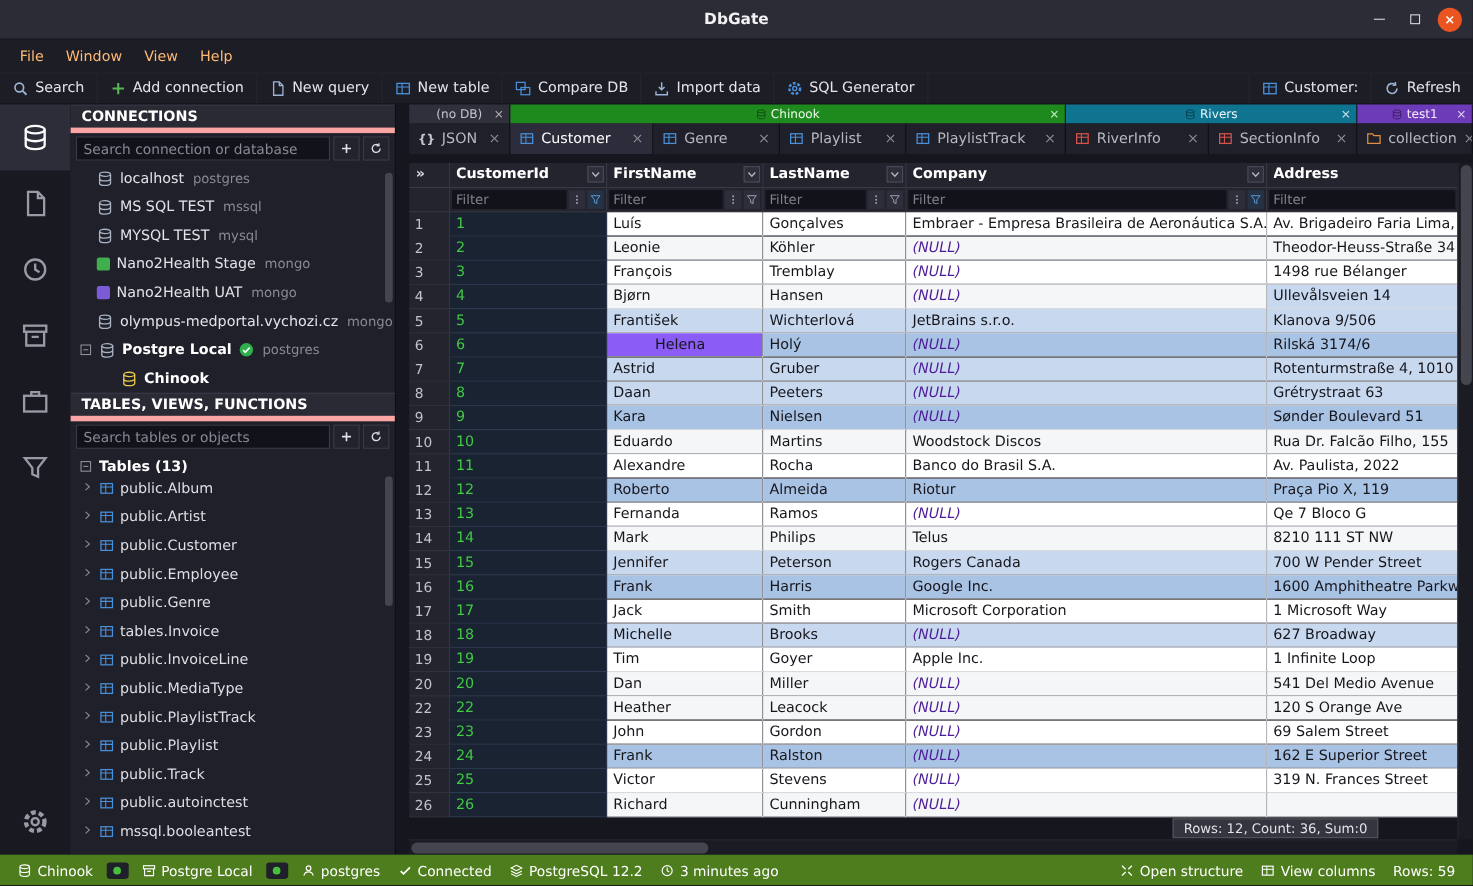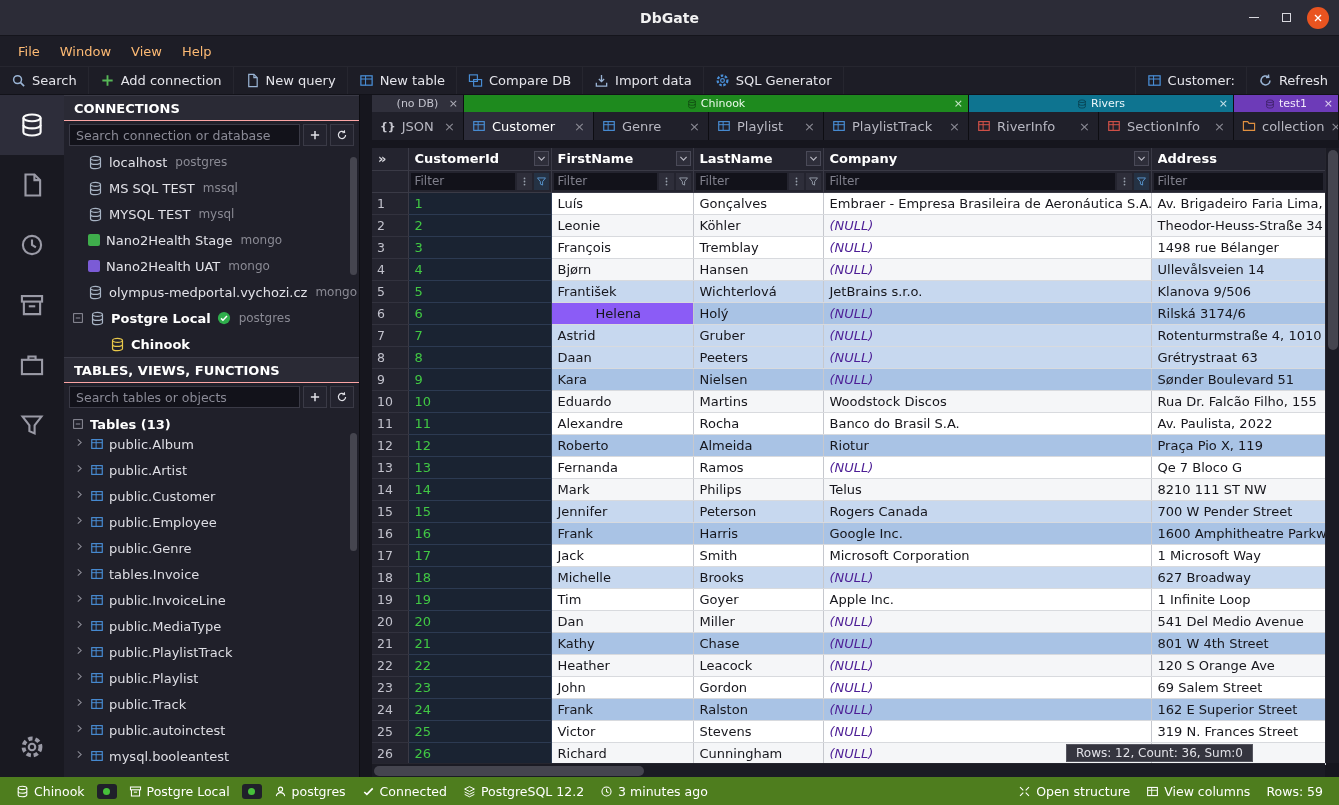--- a/index.html
+++ b/index.html
@@ -24,21 +24,21 @@
   .ic,.ic-slot{display:inline-flex;align-items:center;justify-content:center;flex:none}
   .ic svg,.ic-slot svg{width:100%;height:100%}
   
   .main{position:absolute;top:95px;left:0;right:0;bottom:28px;display:flex}
   .iconbar{width:64px;background:#191921;display:flex;flex-direction:column}
   .iconbar-cell{height:60px;display:flex;align-items:center;justify-content:center;color:#9a9aa6}
   .iconbar-cell.active{background:#2d2d3a;color:#fafafa}
   .iconbar-bottom{margin-top:auto}
   
   .sidebar{width:296px;background:#20202a;border-right:1px solid #0d0d12;display:flex;flex-direction:column;overflow:hidden;position:relative}
-  .section-header{height:26px;background:#2a2a35;border-top:1px solid #3a3a46;border-bottom:1px solid #fca5a5;display:flex;align-items:center;padding-left:10px;font-weight:bold;color:#fff;flex:none}
+  .section-header{height:26px;background:#2a2a35;border-top:1px solid #3a3a46;border-bottom:5px solid #fca5a5;display:flex;align-items:center;padding-left:10px;font-weight:bold;color:#fff;flex:none}
   .search-row{height:28px;display:flex;align-items:center;gap:3px;padding:3px 5px;flex:none}
   .search-input{flex:1;min-width:0;height:22px;background:#12121a;border:1px solid #3a3a46;color:#cfcfd8;font-size:12.5px;padding:0 6px;font-family:inherit}
   .search-input::placeholder{color:#8a8a96}
   .sq-btn{width:24px;height:22px;background:#23232e;border:1px solid #3a3a46;display:flex;align-items:center;justify-content:center;color:#d8d8de}
   .conn-list{flex:none}
   .conn-item{height:26px;display:flex;align-items:center;gap:6px;padding-left:24px;white-space:nowrap;overflow:hidden}
   .conn-item.expanded{padding-left:8px}
   .conn-item.child{padding-left:46px}
   .conn-item .name{color:#e2e2e8}
   .conn-item.bold .name{font-weight:bold;color:#fff}
@@ -589,21 +589,21 @@
               <svg viewBox="0 0 16 16">
                 <path d="M5.5 3.5L10.5 8l-5 4.5" fill="none" stroke="currentColor" stroke-width="1.5"></path>
               </svg>
             </span>
             <span class="ic" style="color:#4a90d9;width:14px;height:14px">
               <svg viewBox="0 0 16 16">
                 <rect x="2" y="3" width="12" height="10" fill="none" stroke="currentColor" stroke-width="1.3"></rect>
                 <path d="M2 6.5h12M7 3v10" stroke="currentColor" stroke-width="1.1"></path>
               </svg>
             </span>
-            <span class="name">mysql.booleantest</span>
+            <span class="name">mssql.booleantest</span>
           </div>
         </div>
       <div class="sb-thumb" style="top:62px;height:118px"></div>
       <div class="sb-thumb" style="top:338px;height:118px"></div>
     </div>
 
     <div class="content">
       <div class="tabgroups" id="tabgroups">
           <div class="tabgroup" style="width:92px;flex:none;background:#30303c;color:#c4c4ce">
             <span>(no DB)</span>
@@ -1035,28 +1035,20 @@
               </tr>
               <tr>
                 <td class="rownum">20</td>
                 <td class="cell id" style="background:#1a2332;color:#41c844;border-right-color:#2c3a52;border-bottom-color:#2c3a52">20</td>
                 <td class="cell alt">Dan</td>
                 <td class="cell alt">Miller</td>
                 <td class="cell null alt">(NULL)</td>
                 <td class="cell alt">541 Del Medio Avenue</td>
               </tr>
               <tr>
-                <td class="rownum">21</td>
-                <td class="cell id" style="background:#1a2332;color:#41c844;border-right-color:#2c3a52;border-bottom-color:#2c3a52">21</td>
-                <td class="cell" style="background: rgb(169, 195, 229);">Kathy</td>
-                <td class="cell" style="background: rgb(169, 195, 229);">Chase</td>
-                <td class="cell null" style="background: rgb(169, 195, 229);">(NULL)</td>
-                <td class="cell" style="background: rgb(169, 195, 229);">801 W 4th Street</td>
-              </tr>
-              <tr>
                 <td class="rownum">22</td>
                 <td class="cell id" style="background:#1a2332;color:#41c844;border-right-color:#2c3a52;border-bottom-color:#2c3a52">22</td>
                 <td class="cell alt">Heather</td>
                 <td class="cell alt">Leacock</td>
                 <td class="cell null alt">(NULL)</td>
                 <td class="cell alt">120 S Orange Ave</td>
               </tr>
               <tr>
                 <td class="rownum">23</td>
                 <td class="cell id" style="background:#1a2332;color:#41c844;border-right-color:#2c3a52;border-bottom-color:#2c3a52">23</td>

